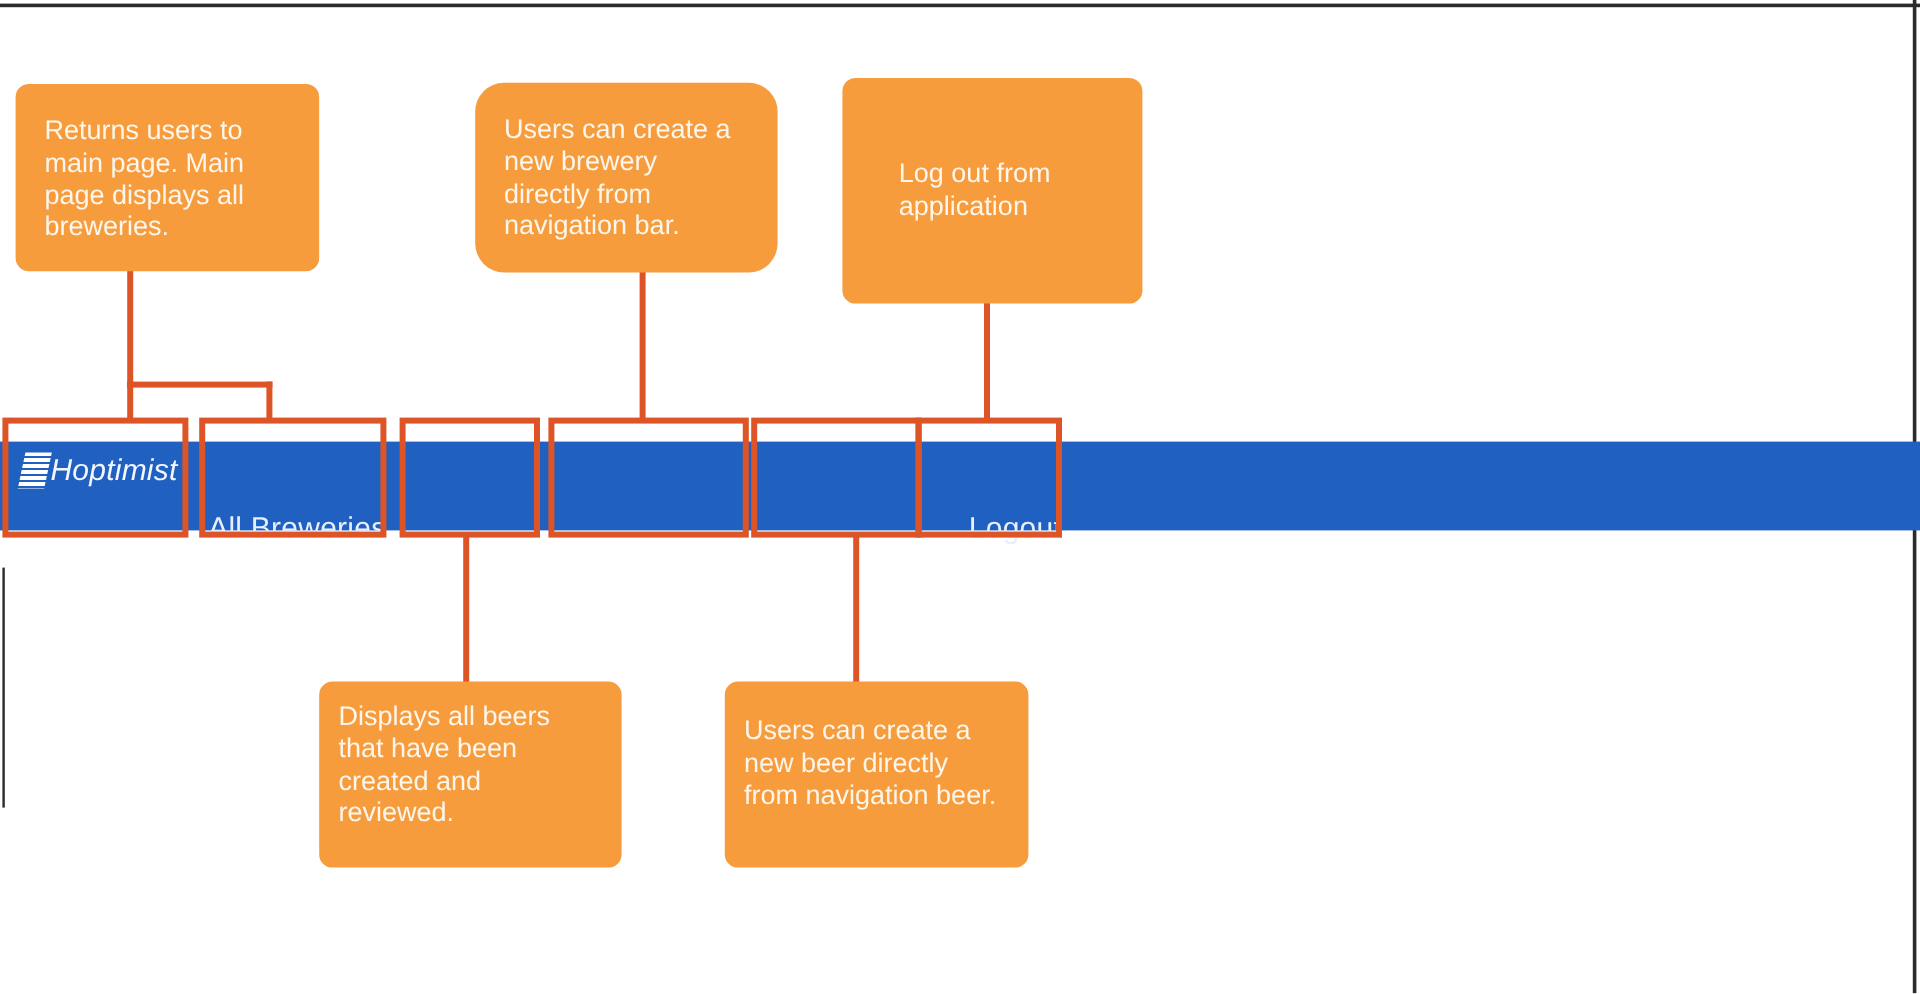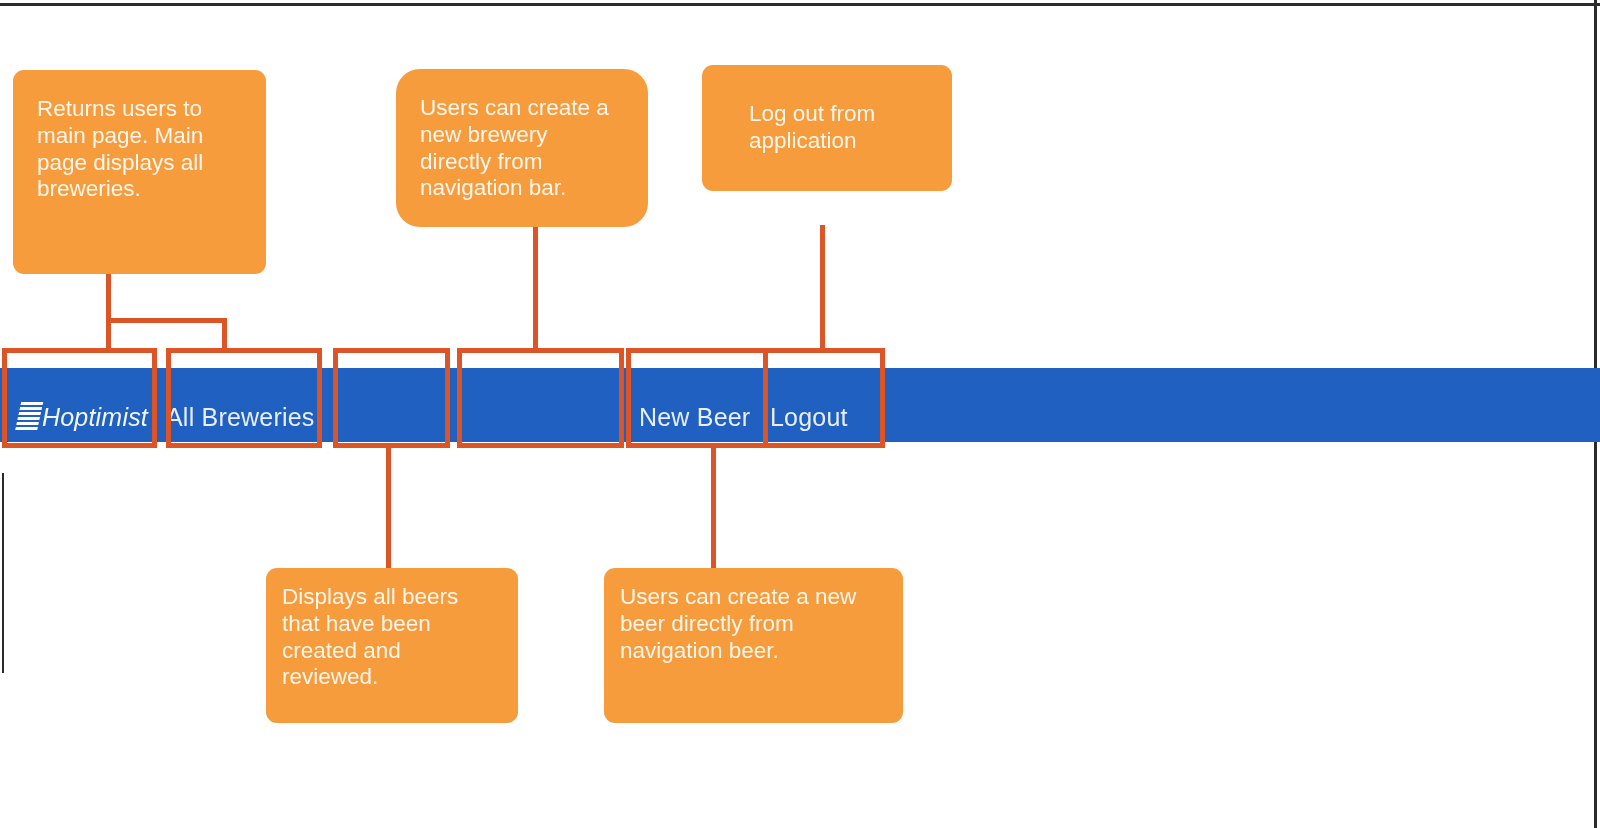--- a/index.html
+++ b/index.html
@@ -29,30 +29,30 @@
   #navbar {
     position: absolute;
     left: 0;
     top: 368px;
     width: 1600px;
     height: 74px;
     background: #2060c0;
   }
   .nav-item {
     position: absolute;
-    top: 373px;
+    top: 348px;
     height: 88px;
     display: flex;
     align-items: center;
     color: #e8eefb;
     font-size: 25px;
     letter-spacing: 0.2px;
     white-space: nowrap;
   }
-  .nav-item.centered { justify-content: flex-start; }
+  .nav-item.centered { justify-content: flex-end; margin-top: 48px; }
   .nav-label { display: inline-block; }
 
   
   #brand {
     left: 8px;
     width: 150px;
     padding-left: 10px;
   }
   #brand .brand-text {
     font-style: italic;
@@ -119,46 +119,43 @@
   <div class="conn" style="left:222px; top:318px; width:5px; height:33px;"></div>
 
   <div class="conn" style="left:533px; top:225px; width:5px; height:126px;"></div>
 
   <div class="conn" style="left:820px; top:225px; width:5px; height:126px;"></div>
 
   <div class="conn" style="left:386px; top:444px; width:5px; height:127px;"></div>
 
   <div class="conn" style="left:711px; top:444px; width:5px; height:127px;"></div>
 
-  <div class="callout" style="left:13px; top:70px; width:253px; height:204px;">Returns users to main page. Main page displays all breweries.</div>
+  <div class="callout" style="left:13px; top:70px; width:253px; height:156px;">Returns users to main page. Main page displays all breweries.</div>
 
   <div class="callout" style="left:396px; top:69px; width:252px; height:158px;border-radius:24px;">Users can create a new brewery directly from navigation bar.</div>
 
-  <div class="callout mid" style="left:702px; top:65px; width:250px; height:126px; padding-left:47px;">Log out from application</div>
+  <div class="callout mid" style="left:702px; top:65px; width:250px; height:188px; padding-left:47px;">Log out from application</div>
 
   <div class="callout" style="left:266px; top:568px; width:252px; height:155px; padding-top:16px; padding-left:16px;">Displays all beers that have been created and reviewed.</div>
 
-  <div class="callout" style="left:604px; top:568px; width:299px; height:155px; padding-top:16px; padding-left:16px;">Users can create a new beer directly from navigation beer.</div>
+  <div class="callout" style="left:604px; top:568px; width:253px; height:155px; padding-top:28px; padding-left:16px;">Users can create a new beer directly from navigation beer.</div>
 
   <div id="navbar"></div>
 
   <div class="nav-item" id="brand">
     <span class="brand-logo"></span>
     <span class="brand-text">Hoptimist</span>
   </div>
 
   <div class="nav-item centered" style="left:166px; width:156px;">
     <span class="nav-label">All Breweries</span>
   </div>
 
 
 
-  <div class="nav-item centered" style="left:639px; width:129px;">
-    <span class="nav-label">New Beer</span>
-  </div>
 
   <div class="nav-item centered" style="left:770px; width:115px;">
     <span class="nav-label">Logout</span>
   </div>
 
   <div class="hl" style="left:2px;   width:155px;"></div>
   <div class="hl" style="left:166px; width:156px;"></div>
   <div class="hl" style="left:333px; width:117px;"></div>
   <div class="hl" style="left:457px; width:167px;"></div>
   <div class="hl" style="left:626px; width:142px;"></div>

